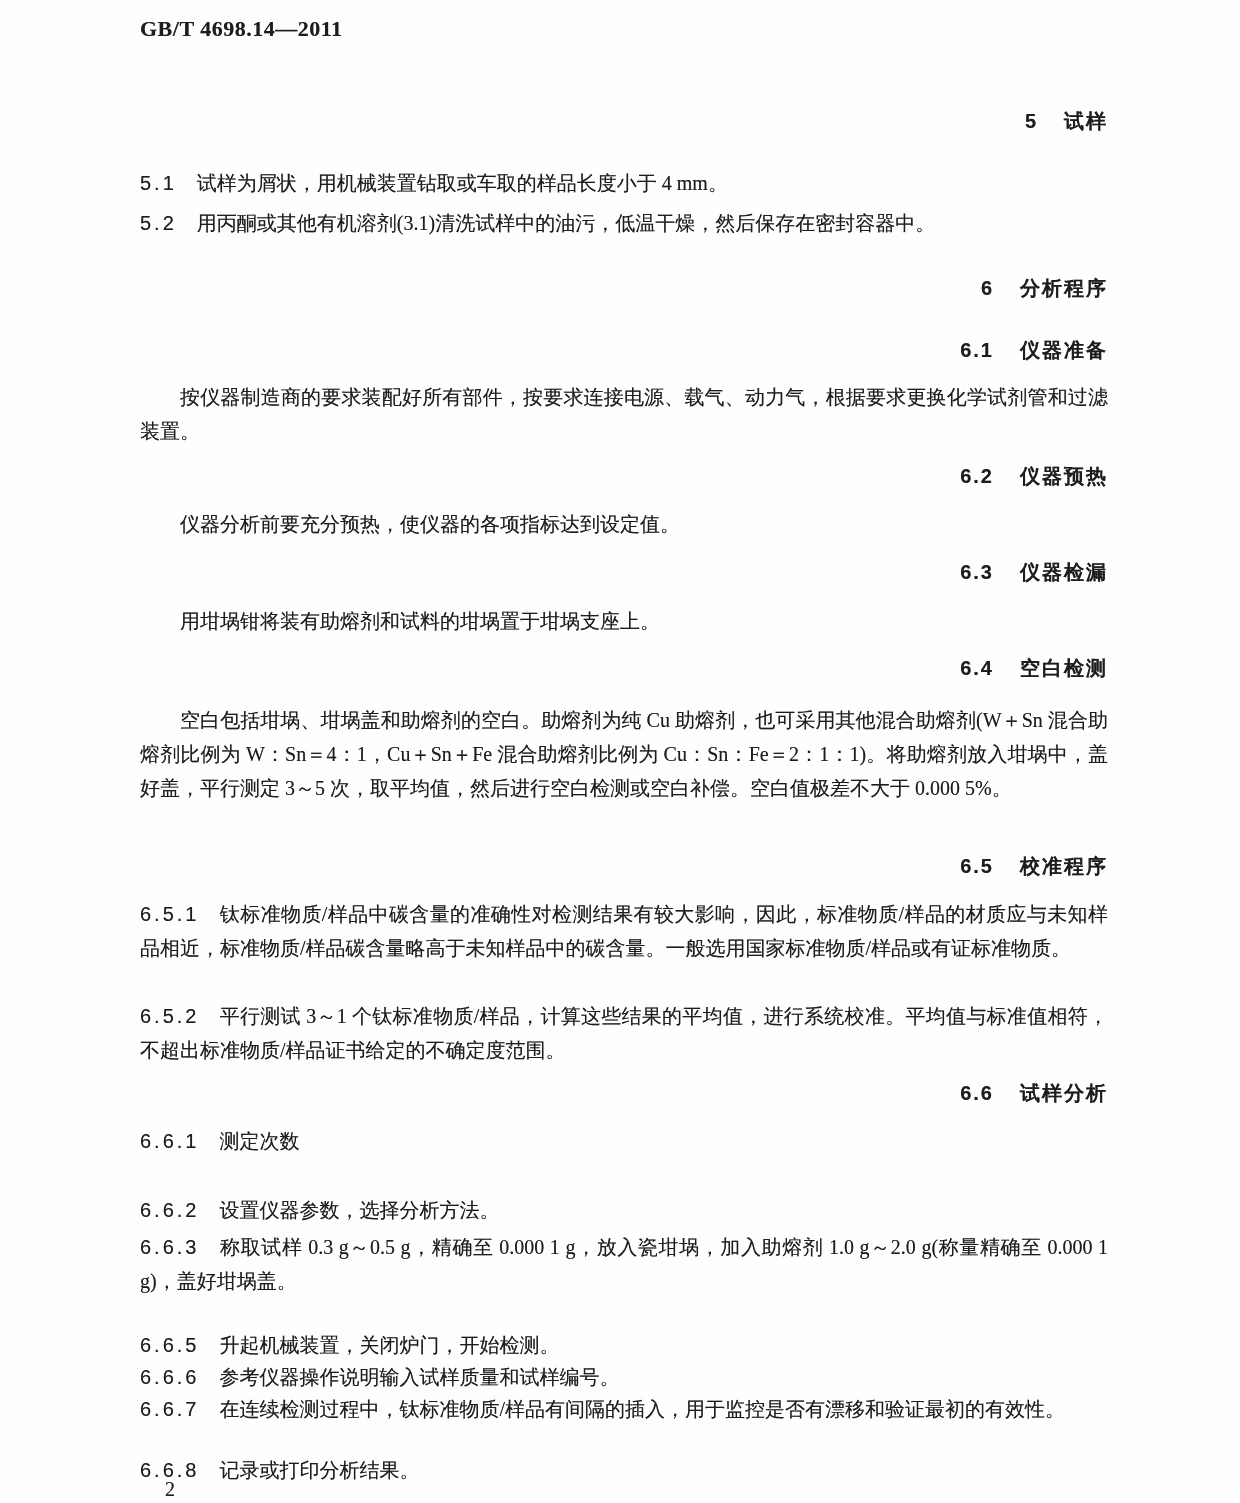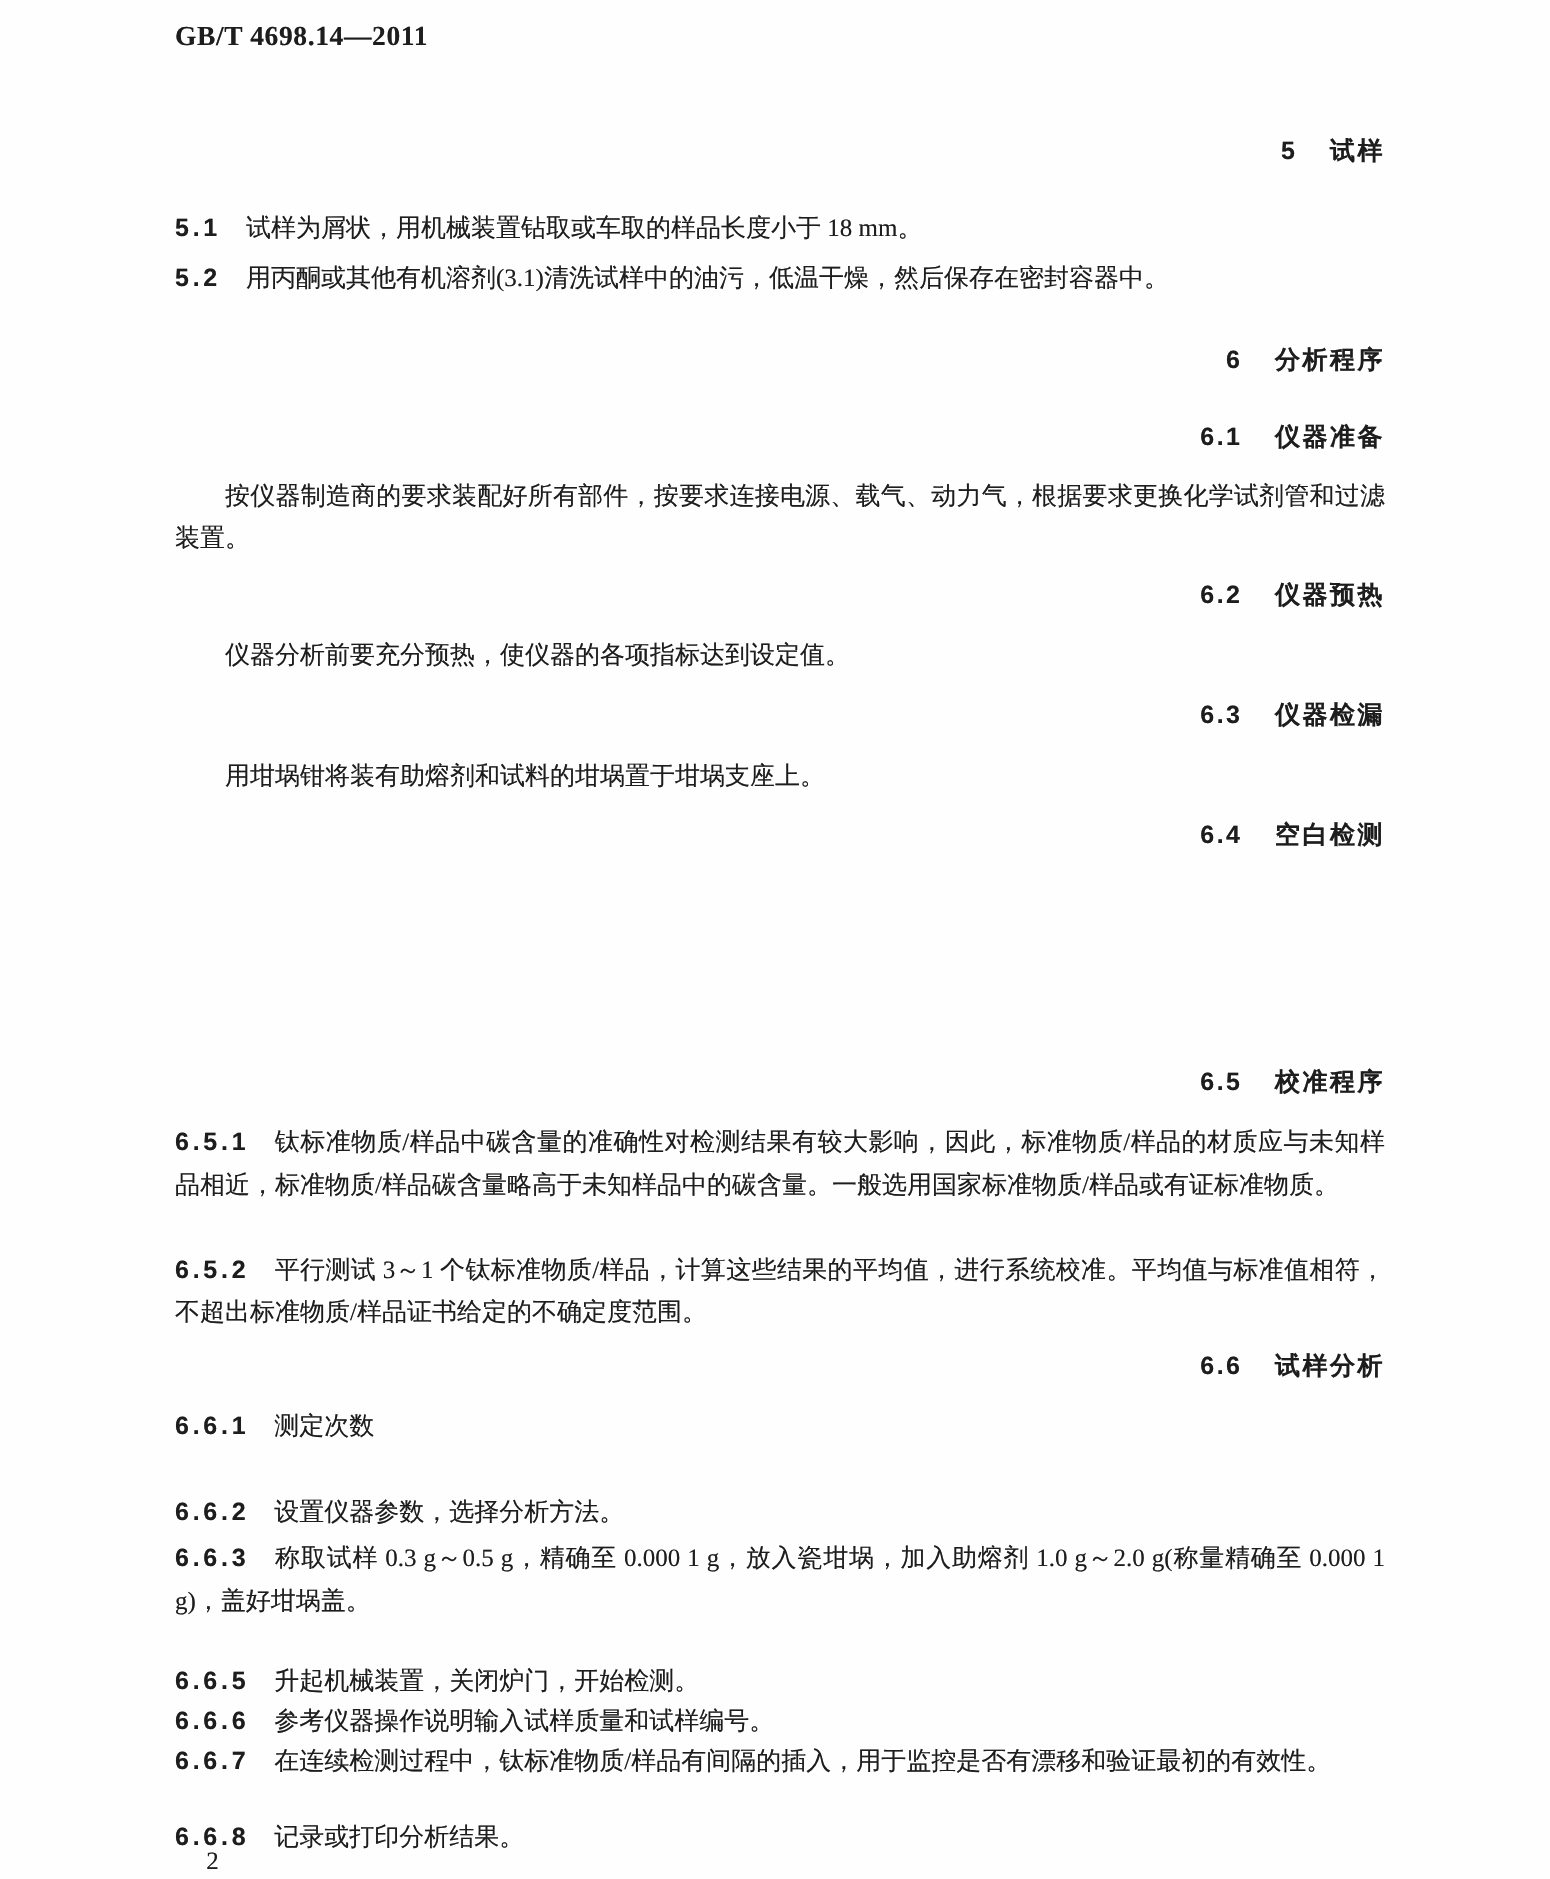--- a/index.html
+++ b/index.html
@@ -35,21 +35,21 @@
   .heading {
     font-family: "Liberation Sans", "DejaVu Sans", sans-serif;
     font-weight: bold;
     font-size: 20px;
     text-align: right;
   }
   .heading .num { margin-right: 26px; letter-spacing: 2px; }
   .heading .title { letter-spacing: 2px; }
   .clause .num {
     font-family: "Liberation Sans", "DejaVu Sans", sans-serif;
-    font-weight: bold;
+    font-weight: normal;
     letter-spacing: 3px;
     margin-right: 20px;
     white-space: nowrap;
   }
   .para { text-indent: 2em; }
   .page-number {
     font-size: 20px;
     width: auto;
     left: 165px;
     text-align: left;
@@ -64,21 +64,21 @@
 
   <div class="block doc-header" style="top:12px">
     <span>GB/T 4698.14—2011</span>
   </div>
 
   <div class="block heading" style="top:104px">
     <span class="num">5</span><span class="title">试样</span>
   </div>
 
   <div class="block clause" style="top:166px">
-    <span class="num">5.1</span><span>试样为屑状，用机械装置钻取或车取的样品长度小于 18 mm。</span>
+    <span class="num">5.1</span><span>试样为屑状，用机械装置钻取或车取的样品长度小于 4 mm。</span>
   </div>
 
   <div class="block clause" style="top:206px">
     <span class="num">5.2</span><span>用丙酮或其他有机溶剂(3.1)清洗试样中的油污，低温干燥，然后保存在密封容器中。</span>
   </div>
 
   <div class="block heading" style="top:271px">
     <span class="num">6</span><span class="title">分析程序</span>
   </div>
 
@@ -103,20 +103,23 @@
   </div>
 
   <div class="block para" style="top:604px">
     <span>用坩埚钳将装有助熔剂和试料的坩埚置于坩埚支座上。</span>
   </div>
 
   <div class="block heading" style="top:651px">
     <span class="num">6.4</span><span class="title">空白检测</span>
   </div>
 
+  <div class="block para" style="top:703px">
+    <span>空白包括坩埚、坩埚盖和助熔剂的空白。助熔剂为纯 Cu 助熔剂，也可采用其他混合助熔剂(W＋Sn 混合助熔剂比例为 W：Sn＝4：1，Cu＋Sn＋Fe 混合助熔剂比例为 Cu：Sn：Fe＝2：1：1)。将助熔剂放入坩埚中，盖好盖，平行测定 3～5 次，取平均值，然后进行空白检测或空白补偿。空白值极差不大于 0.000 5%。</span>
+  </div>
 
   <div class="block heading" style="top:849px">
     <span class="num">6.5</span><span class="title">校准程序</span>
   </div>
 
   <div class="block clause" style="top:897px">
     <span class="num">6.5.1</span><span>钛标准物质/样品中碳含量的准确性对检测结果有较大影响，因此，标准物质/样品的材质应与未知样品相近，标准物质/样品碳含量略高于未知样品中的碳含量。一般选用国家标准物质/样品或有证标准物质。</span>
   </div>
 
   <div class="block clause" style="top:999px">

